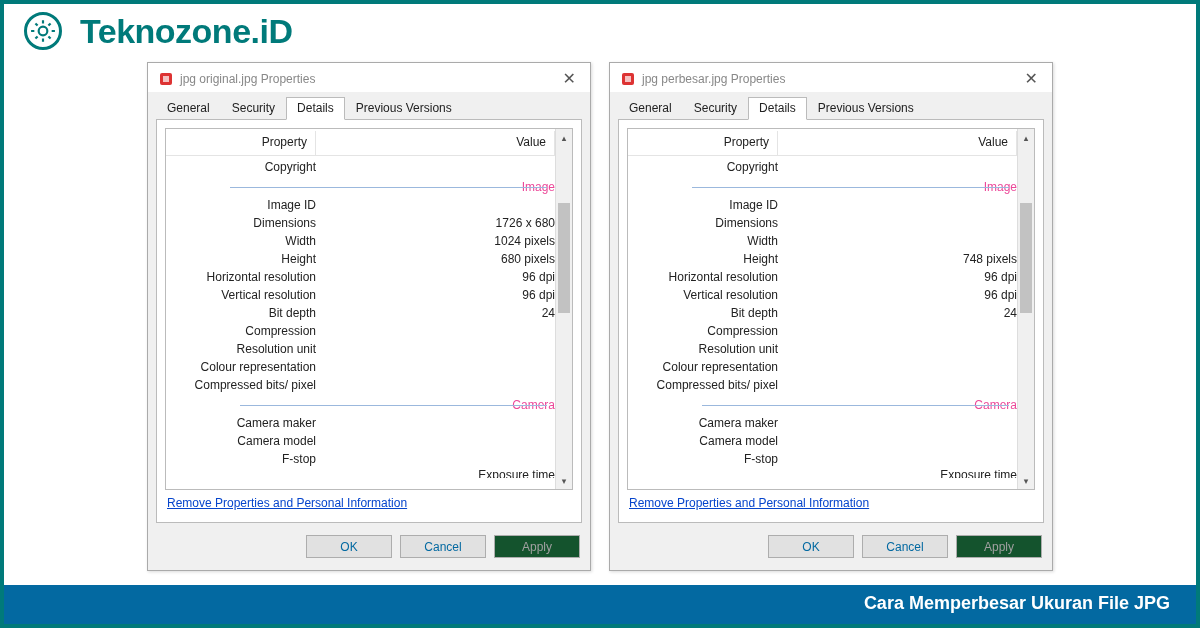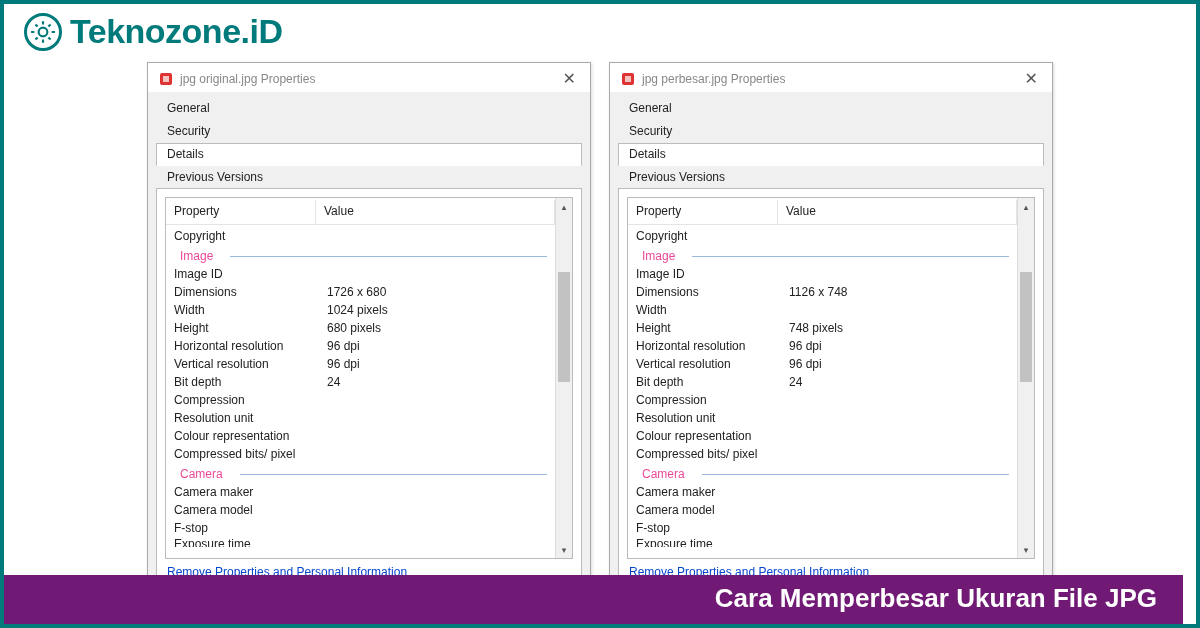--- a/index.html
+++ b/index.html
@@ -10,43 +10,42 @@
     border: 4px solid #007a7a;
     font-family: "Segoe UI", Tahoma, sans-serif;
     position: relative;
     overflow: hidden;
   }
   .logo {
     position: absolute;
     top: 8px;
     left: 20px;
     display: flex;
-    align-items: center;
-    gap: 8px;
+    gap: 18px;
   }
   .logo-icon {
     width: 38px; height: 38px;
     border: 3px solid #007a7a;
     border-radius: 50%;
     position: relative;
     display:flex; align-items:center; justify-content:center;
   }
   .logo-icon svg { width: 26px; height: 26px; }
   .logo-text {
     font-size: 34px;
     font-weight: 700;
     color: #007a7a;
     letter-spacing: -0.5px;
   }
   .caption-bar {
     position: absolute;
-    bottom: 0; left: 0; right: 13px;
-    background: #701a75;
+    bottom: 0; left: 0; right: 0;
+    background: #0369a1;
     color: #fff;
-    font-size: 26px;
+    font-size: 18px;
     font-weight: 600;
     text-align: right;
     padding: 8px 26px 10px;
   }
   .windows-row {
     position: absolute;
     top: 58px;
     left: 0; right: 0;
     display: flex;
     justify-content: center;
@@ -82,21 +81,20 @@
     padding: 0 6px;
     cursor: default;
   }
   .tabs {
     display: flex;
     padding: 4px 8px 0 8px;
     background:#f0f0f0;
     border-bottom: none;
     gap: 0;
     font-size: 12px;
-    flex-direction: column;
   }
   .tab {
     padding: 3px 10px 4px;
     color: #222;
     border: 1px solid transparent;
     position: relative;
     top: 1px;
     cursor: default;
   }
   .tab.active {
@@ -115,20 +113,21 @@
     border: 1px solid #bbb;
     background: #fff;
     height: 362px;
     position: relative;
     display: flex;
   }
   .list-content {
     flex: 1;
     overflow: hidden;
     padding: 2px 0 0 0;
+    text-align: right;
   }
   .list-header {
     display: flex;
     border-bottom: 1px solid #e4e4e4;
     font-size: 12px;
     color: #222;
   }
   .list-header .col {
     padding: 4px 8px 6px;
     border-right: 1px solid #e4e4e4;
@@ -354,21 +353,20 @@
     <span class="k">Copyright</span>
     <span class="v"></span>
   </div>
             <div class="section-label">Image</div>
             <div class="row">
     <span class="k">Image ID</span>
     <span class="v"></span>
   </div>
               <div class="row">
     <span class="k">Dimensions</span>
-    <span class="v">1126 x 748</span>
   </div>
               <div class="row">
     <span class="k">Width</span>
   </div>
               <div class="row">
     <span class="k">Height</span>
     <span class="v">748 pixels</span>
   </div>
               <div class="row">
     <span class="k">Horizontal resolution</span>

